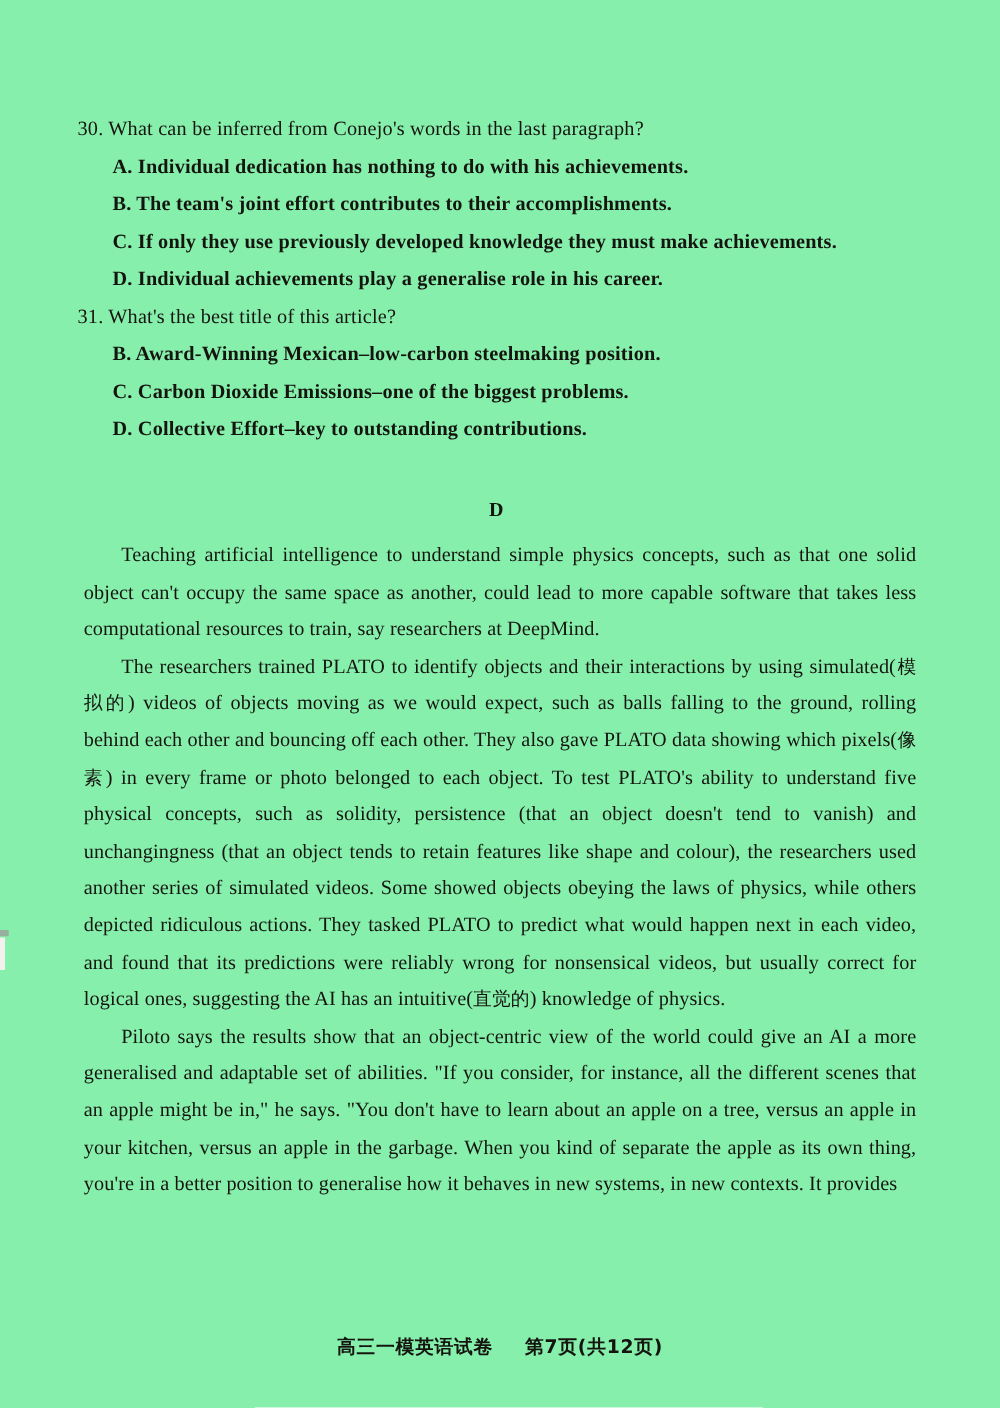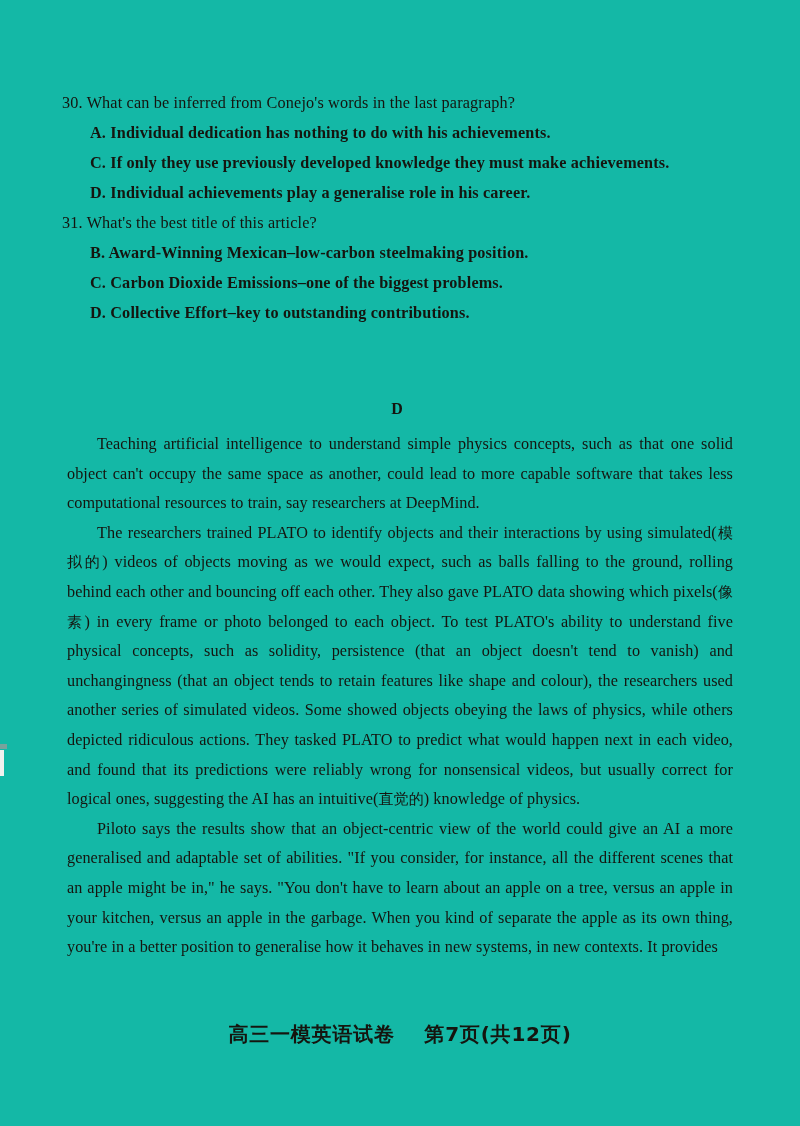--- a/index.html
+++ b/index.html
@@ -13,21 +13,21 @@
     position: relative;
     font-family: "Liberation Serif", "DejaVu Serif", serif;
     color: #111111;
     overflow: hidden;
   }
 
   
   #page {
     position: absolute;
     inset: 0;
-    background: #14b8a6;
+    background: #86efac;
   }
 
   
   .scan-mark {
     position: absolute;
     left: 0px;
     top: 744px;
     width: 7px;
     height: 5px;
     background: #9b9b98;
@@ -102,23 +102,23 @@
   .cjk {
     font-family: "DejaVu Sans", sans-serif;
     font-size: 15px;
   }
 
   
   #footer {
     position: absolute;
     left: 0;
     right: 0;
-    top: 1021px;
+    top: 1068px;
     text-align: center;
-    font-size: 20px;
+    font-size: 15px;
     color: #15150f;
     font-family: "DejaVu Sans", sans-serif;
     font-weight: bold;
     letter-spacing: .04em;
   }
   #footer .ft-sep { display: inline-block; width: 14px; }
 
   
   #page, #questions, #passage, #footer, #section-letter {
     -webkit-font-smoothing: antialiased;
@@ -129,20 +129,21 @@
 
 <div id="page">
 
   <div class="scan-mark"></div>
   <div class="scan-mark2"></div>
 
   <div id="questions">
 
     <div class="q-line q-stem">30. What can be inferred from Conejo's words in the last paragraph?</div>
     <div class="q-line q-opt">A. Individual dedication has nothing to do with his achievements.</div>
+    <div class="q-line q-opt">B. The team's joint effort contributes to their accomplishments.</div>
     <div class="q-line q-opt">C. If only they use previously developed knowledge they must make achievements.</div>
     <div class="q-line q-opt">D. Individual achievements play a generalise role in his career.</div>
 
     <div class="q-line q-stem">31. What's the best title of this article?</div>
     <div class="q-line q-opt">B. Award-Winning Mexican–low-carbon steelmaking position.</div>
     <div class="q-line q-opt">C. Carbon Dioxide Emissions–one of the biggest problems.</div>
     <div class="q-line q-opt">D. Collective Effort–key to outstanding contributions.</div>
   </div>
 
   <div id="section-letter">

